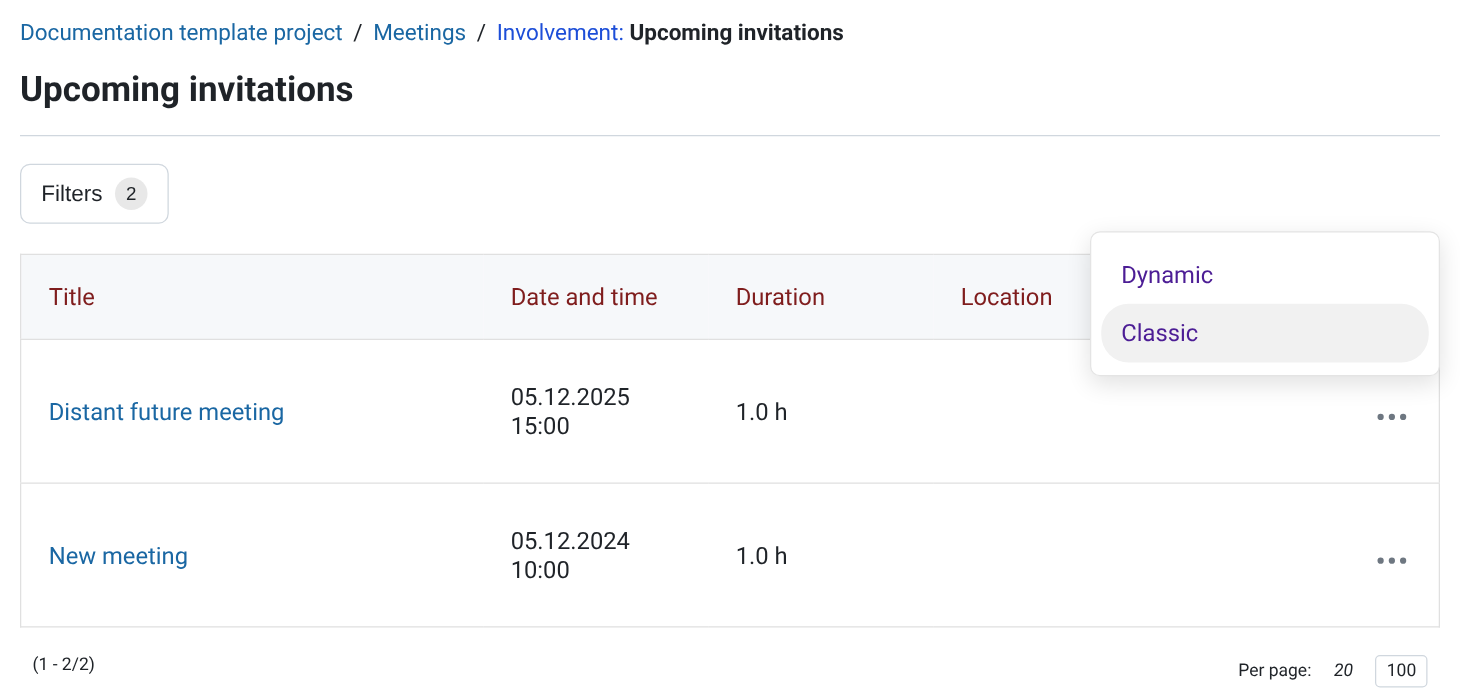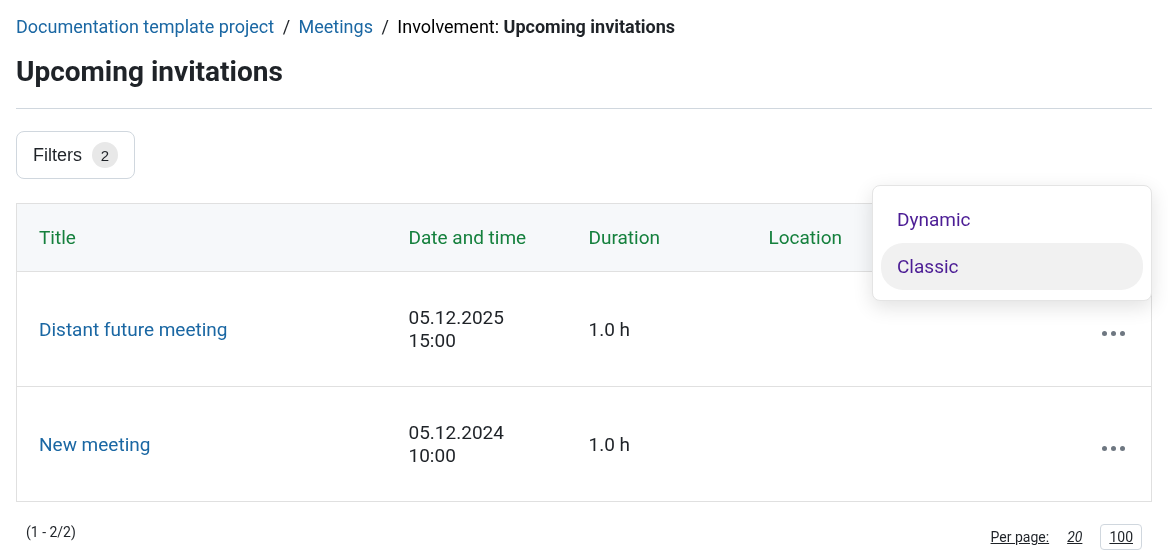--- a/index.html
+++ b/index.html
@@ -15,21 +15,21 @@
       margin-bottom: 18px;
     }
     .breadcrumb a {
       color: #1a67a3;
       text-decoration: none;
     }
     .breadcrumb .sep {
       color: #1f2328;
       margin: 0 4px;
     }
-    .breadcrumb .current-label { color: #000000; }
+    .breadcrumb .current-label { color: #1d4ed8; }
     .breadcrumb .current-value { font-weight: 700; }
     h1.page-title {
       font-size: 28px;
       font-weight: 700;
       margin-bottom: 20px;
     }
     .divider {
       border: none;
       border-top: 1px solid #d0d7de;
       margin-bottom: 22px;
@@ -103,21 +103,21 @@
     table.data-table {
       width: 100%;
       border-collapse: collapse;
       border: 1px solid #e0e0e0;
     }
     table.data-table thead th {
       background: #f6f8fa;
       text-align: left;
       font-weight: 400;
       font-size: 19px;
-      color: #15803d;
+      color: #7f1d1d;
       padding: 22px 22px;
       border-bottom: 1px solid #e0e0e0;
     }
     table.data-table tbody td {
       padding: 34px 22px;
       border-bottom: 1px solid #e0e0e0;
       font-size: 19px;
       color: #1f2328;
       vertical-align: middle;
     }
@@ -141,21 +141,20 @@
     .footer {
       display: flex;
       justify-content: space-between;
       padding: 22px 10px 0 10px;
       font-size: 14px;
     }
     .per-page {
       display: flex;
       align-items: center;
       gap: 12px;
-      text-decoration: underline;
     }
     .per-page-option {
       font-style: italic;
       cursor: pointer;
       padding: 4px 6px;
     }
     .per-page-option.boxed {
       font-style: normal;
       border: 1px solid #d0d7de;
       border-radius: 4px;

